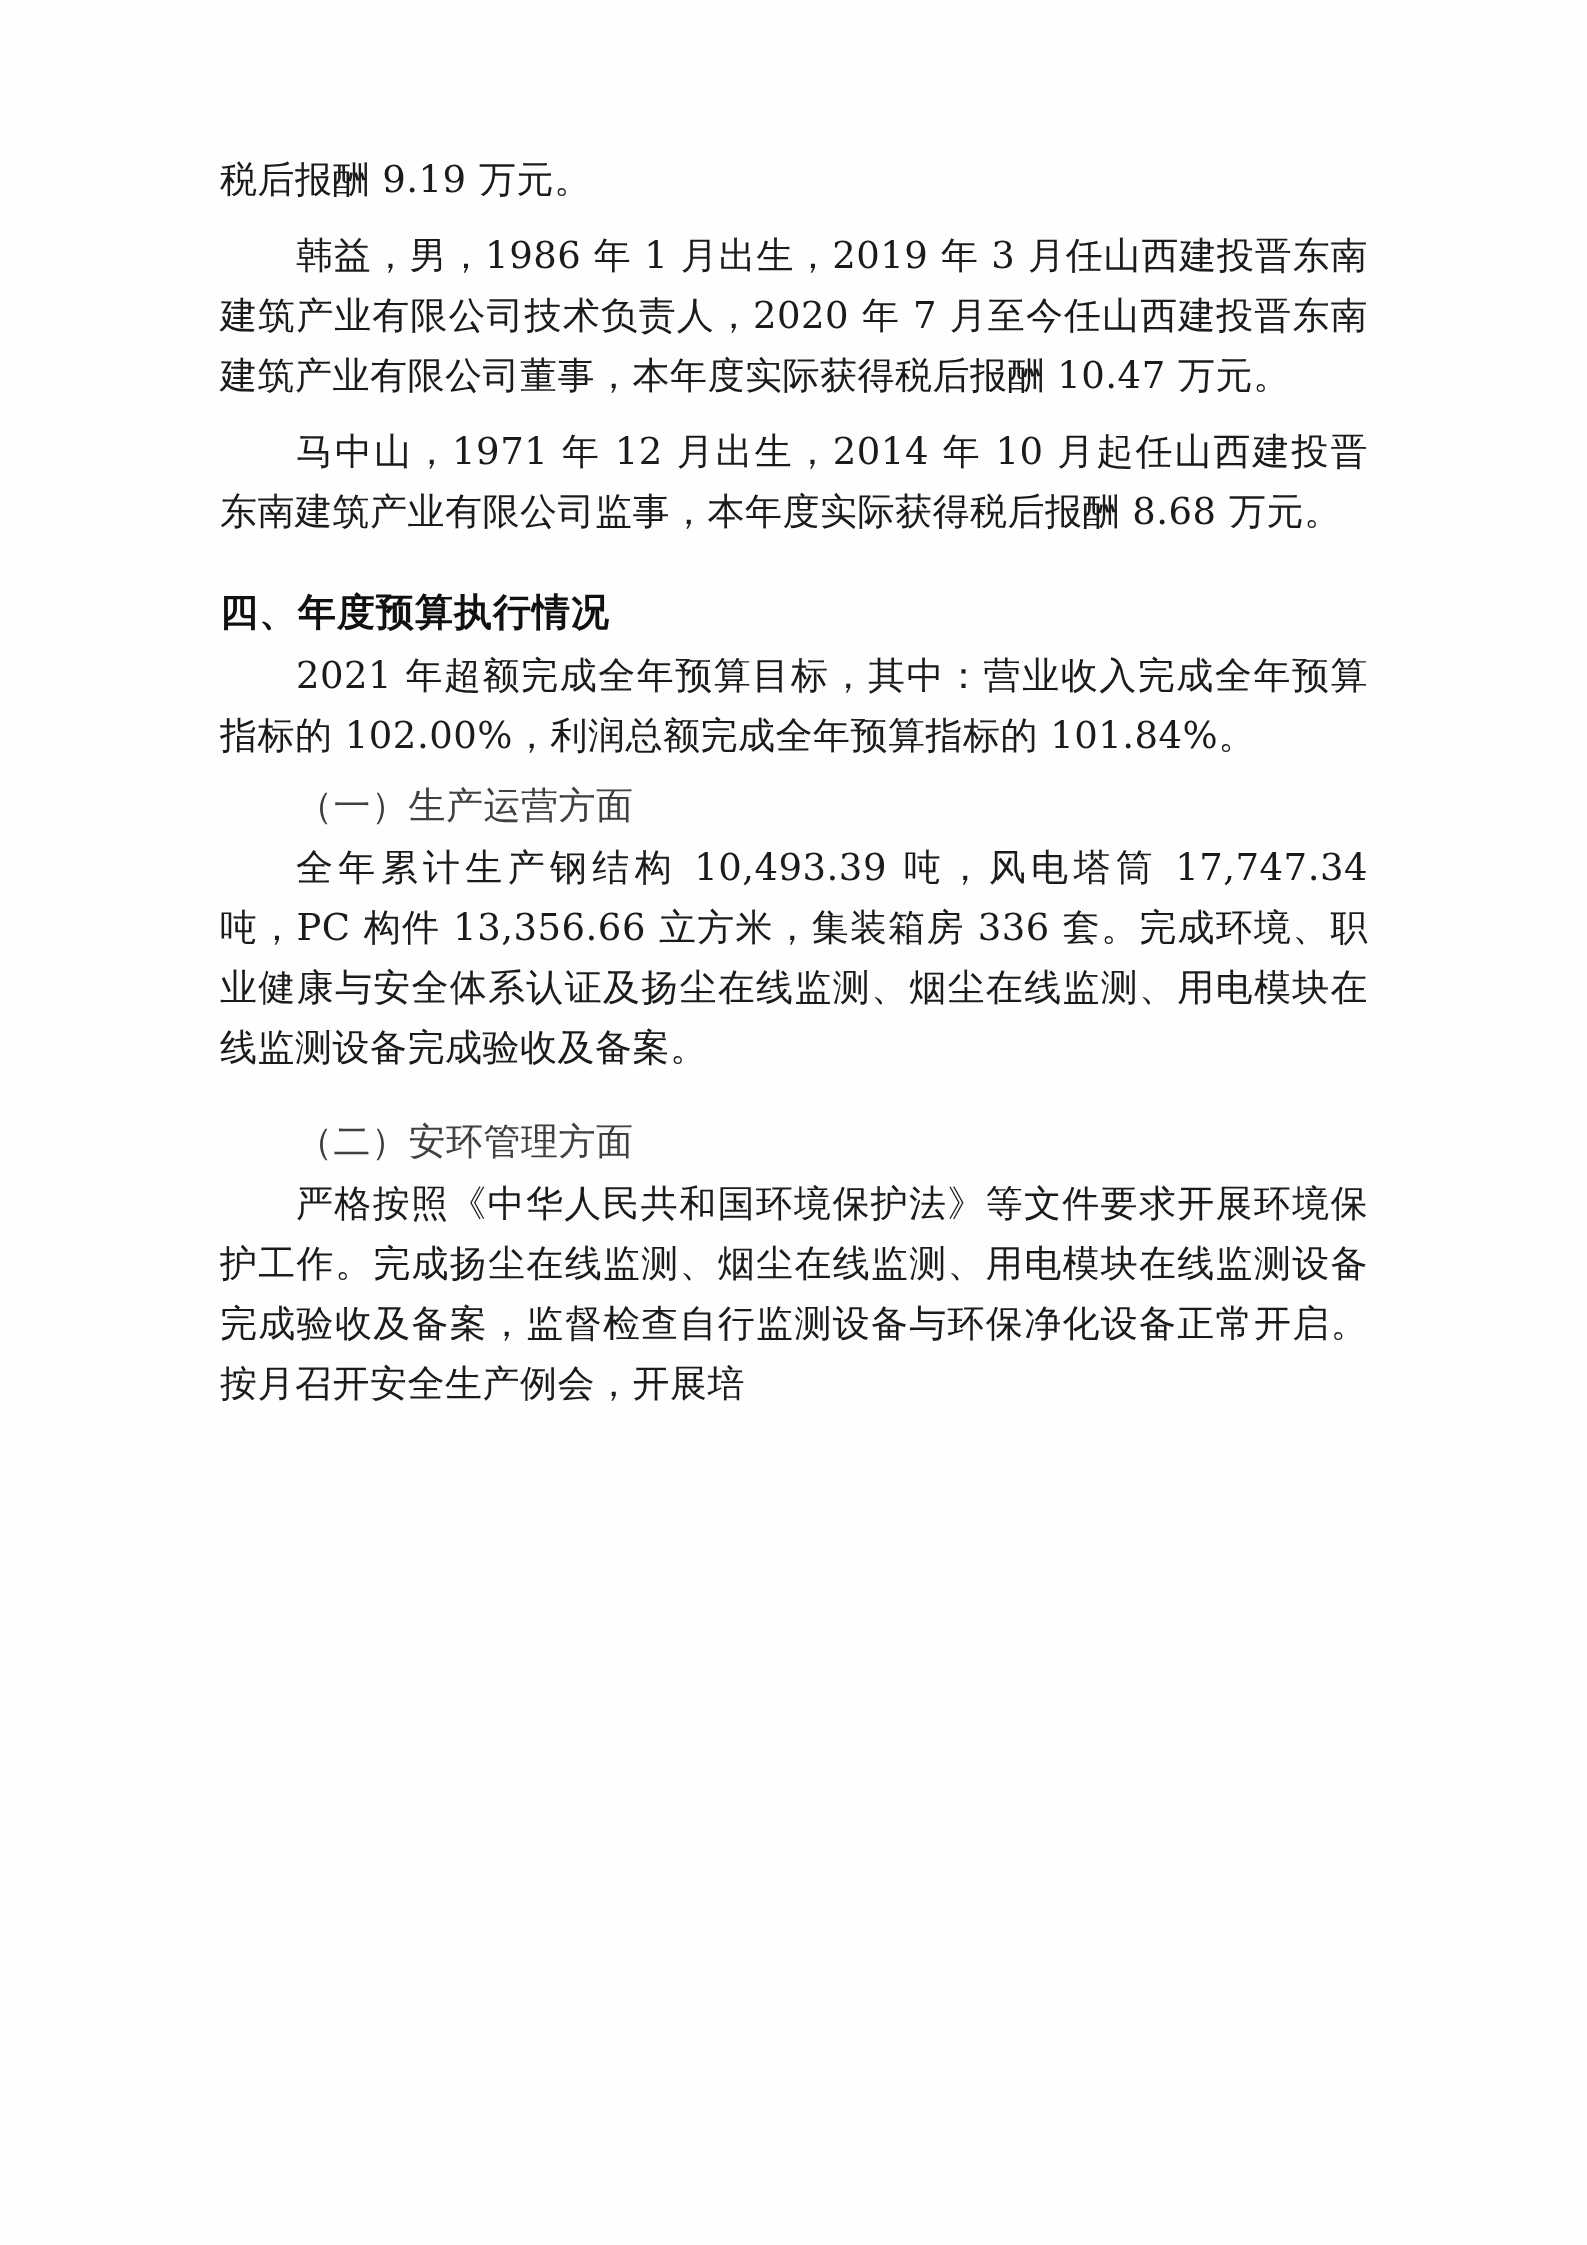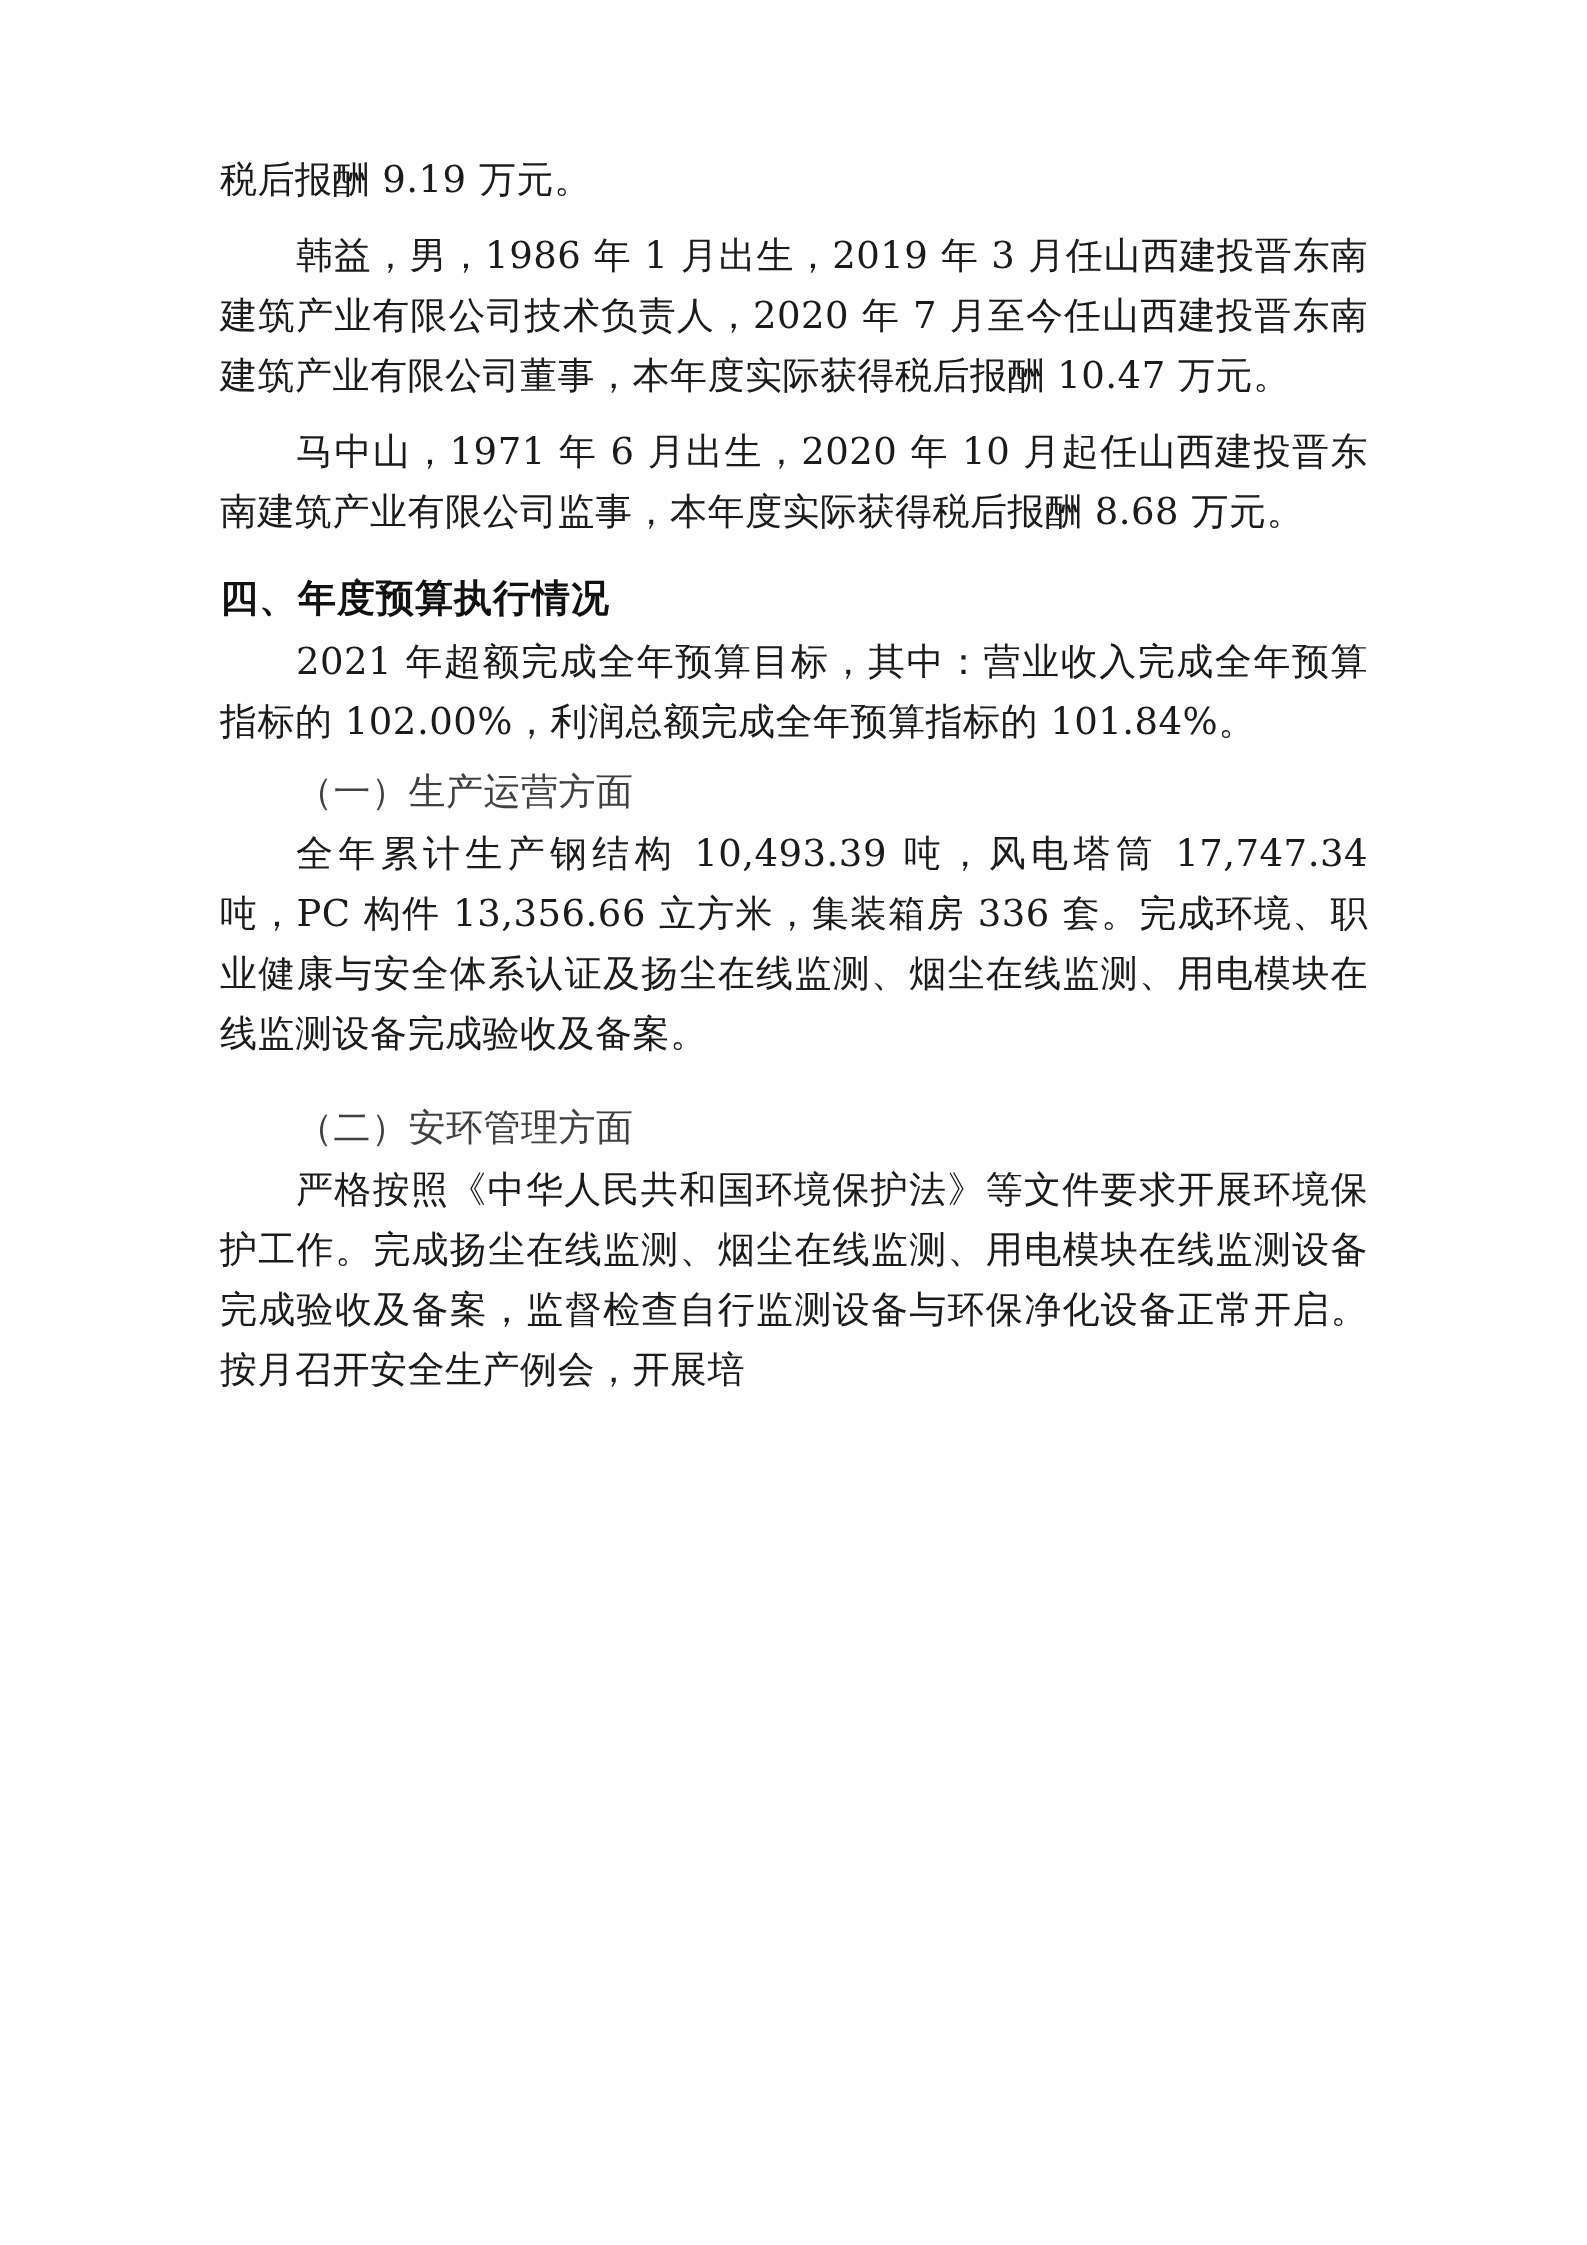--- a/index.html
+++ b/index.html
@@ -30,21 +30,21 @@
     line-height: 1.62;
     text-align: justify;
     text-justify: inter-ideograph;
     letter-spacing: 0.5px;
     color: #1b1b1b;
   }
   p.indent {
     text-indent: 76px;
   }
   h2.heading {
-    margin: 26px 0 4px 0;
+    margin: 40px 0 4px 0;
     font-size: 38px;
     font-weight: bold;
     line-height: 1.6;
     letter-spacing: 1px;
     text-indent: 0;
     font-family: "DejaVu Sans", "Liberation Sans", sans-serif;
     color: #111111;
   }
   h3.subheading {
     margin: 10px 0 2px 0;
@@ -65,21 +65,21 @@
   <div class="doc-body">
 
     <p class="para">税后报酬 9.19 万元。</p>
 
     <div class="spacer-sm"></div>
 
     <p class="para indent">韩益，男，1986 年 1 月出生，2019 年 3 月任山西建投晋东南建筑产业有限公司技术负责人，2020 年 7 月至今任山西建投晋东南建筑产业有限公司董事，本年度实际获得税后报酬 10.47 万元。</p>
 
     <div class="spacer-sm"></div>
 
-    <p class="para indent">马中山，1971 年 6 月出生，2020 年 10 月起任山西建投晋东南建筑产业有限公司监事，本年度实际获得税后报酬 8.68 万元。</p>
+    <p class="para indent">马中山，1971 年 12 月出生，2014 年 10 月起任山西建投晋东南建筑产业有限公司监事，本年度实际获得税后报酬 8.68 万元。</p>
 
     <h2 class="heading">四、年度预算执行情况</h2>
 
     <p class="para indent">2021 年超额完成全年预算目标，其中：营业收入完成全年预算指标的 102.00%，利润总额完成全年预算指标的 101.84%。</p>
 
 
     <h3 class="subheading">（一）生产运营方面</h3>
 
     <p class="para indent">全年累计生产钢结构 10,493.39 吨，风电塔筒 17,747.34 吨，PC 构件 13,356.66 立方米，集装箱房 336 套。完成环境、职业健康与安全体系认证及扬尘在线监测、烟尘在线监测、用电模块在线监测设备完成验收及备案。</p>
 

